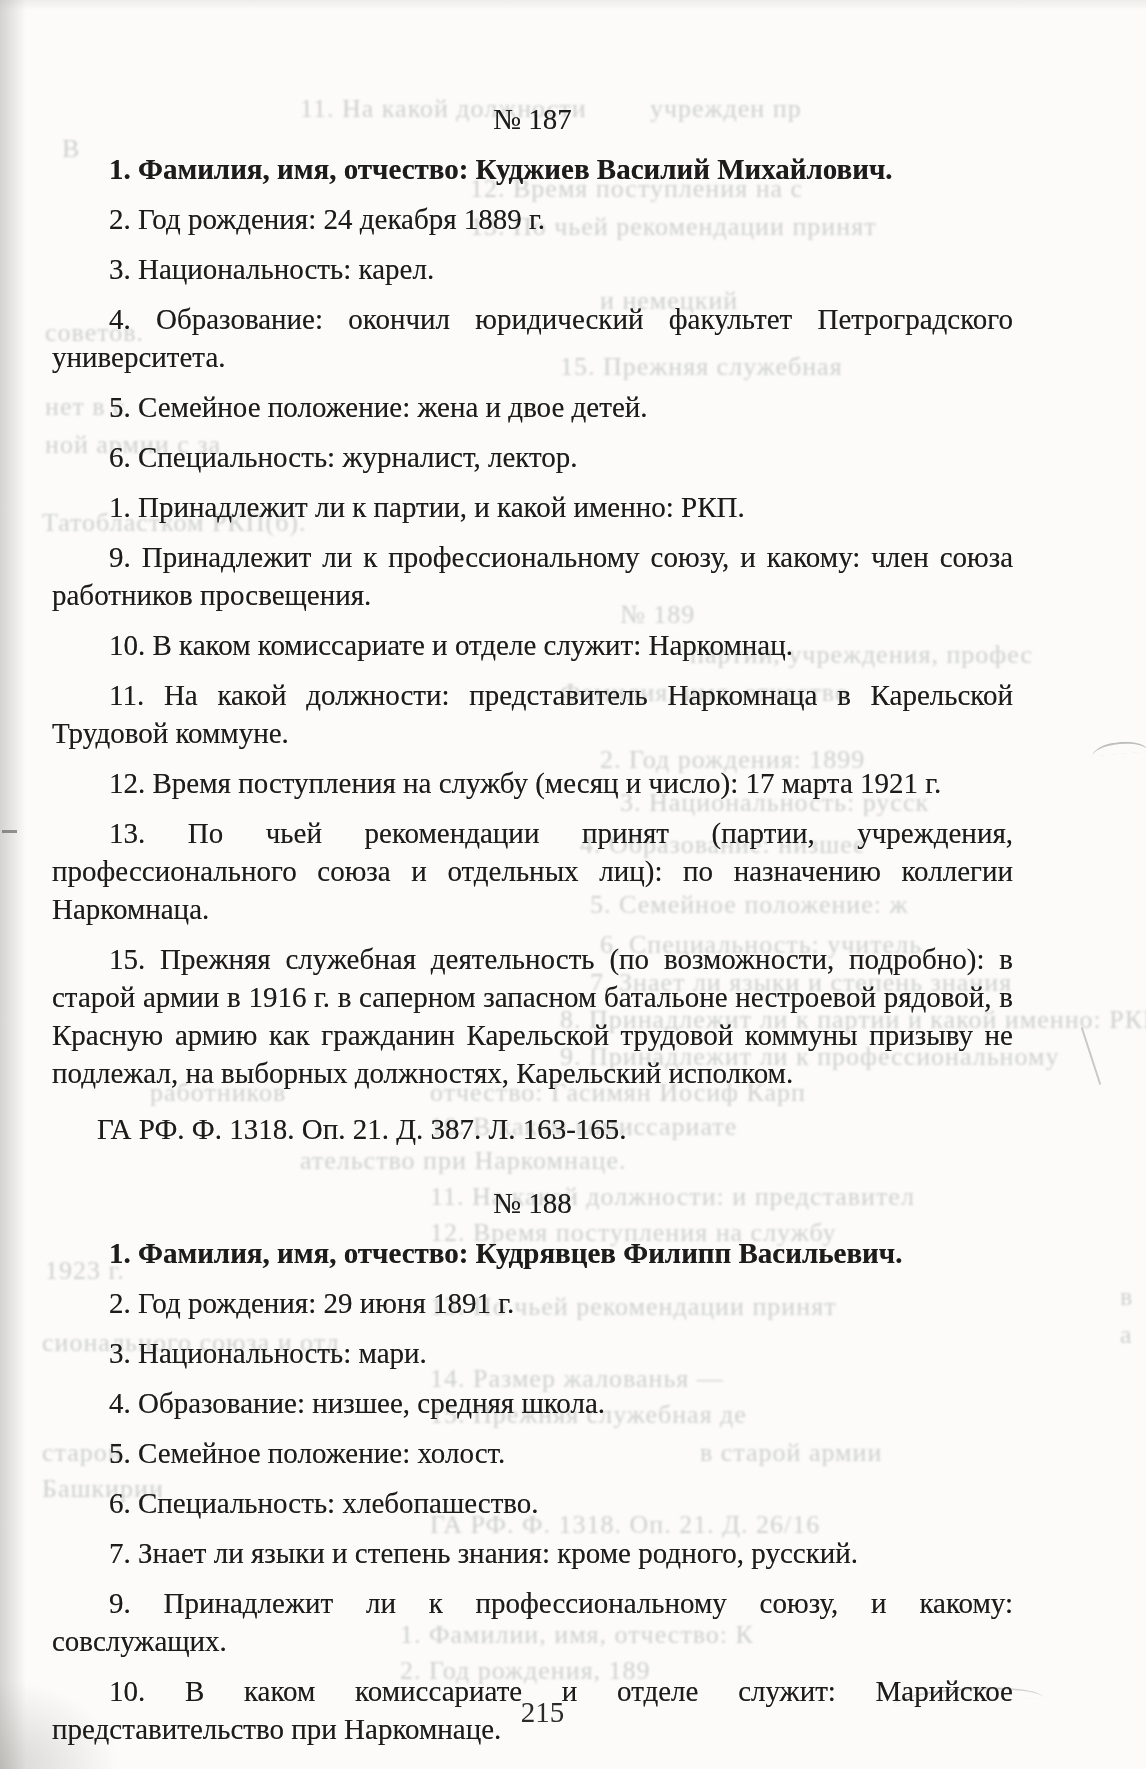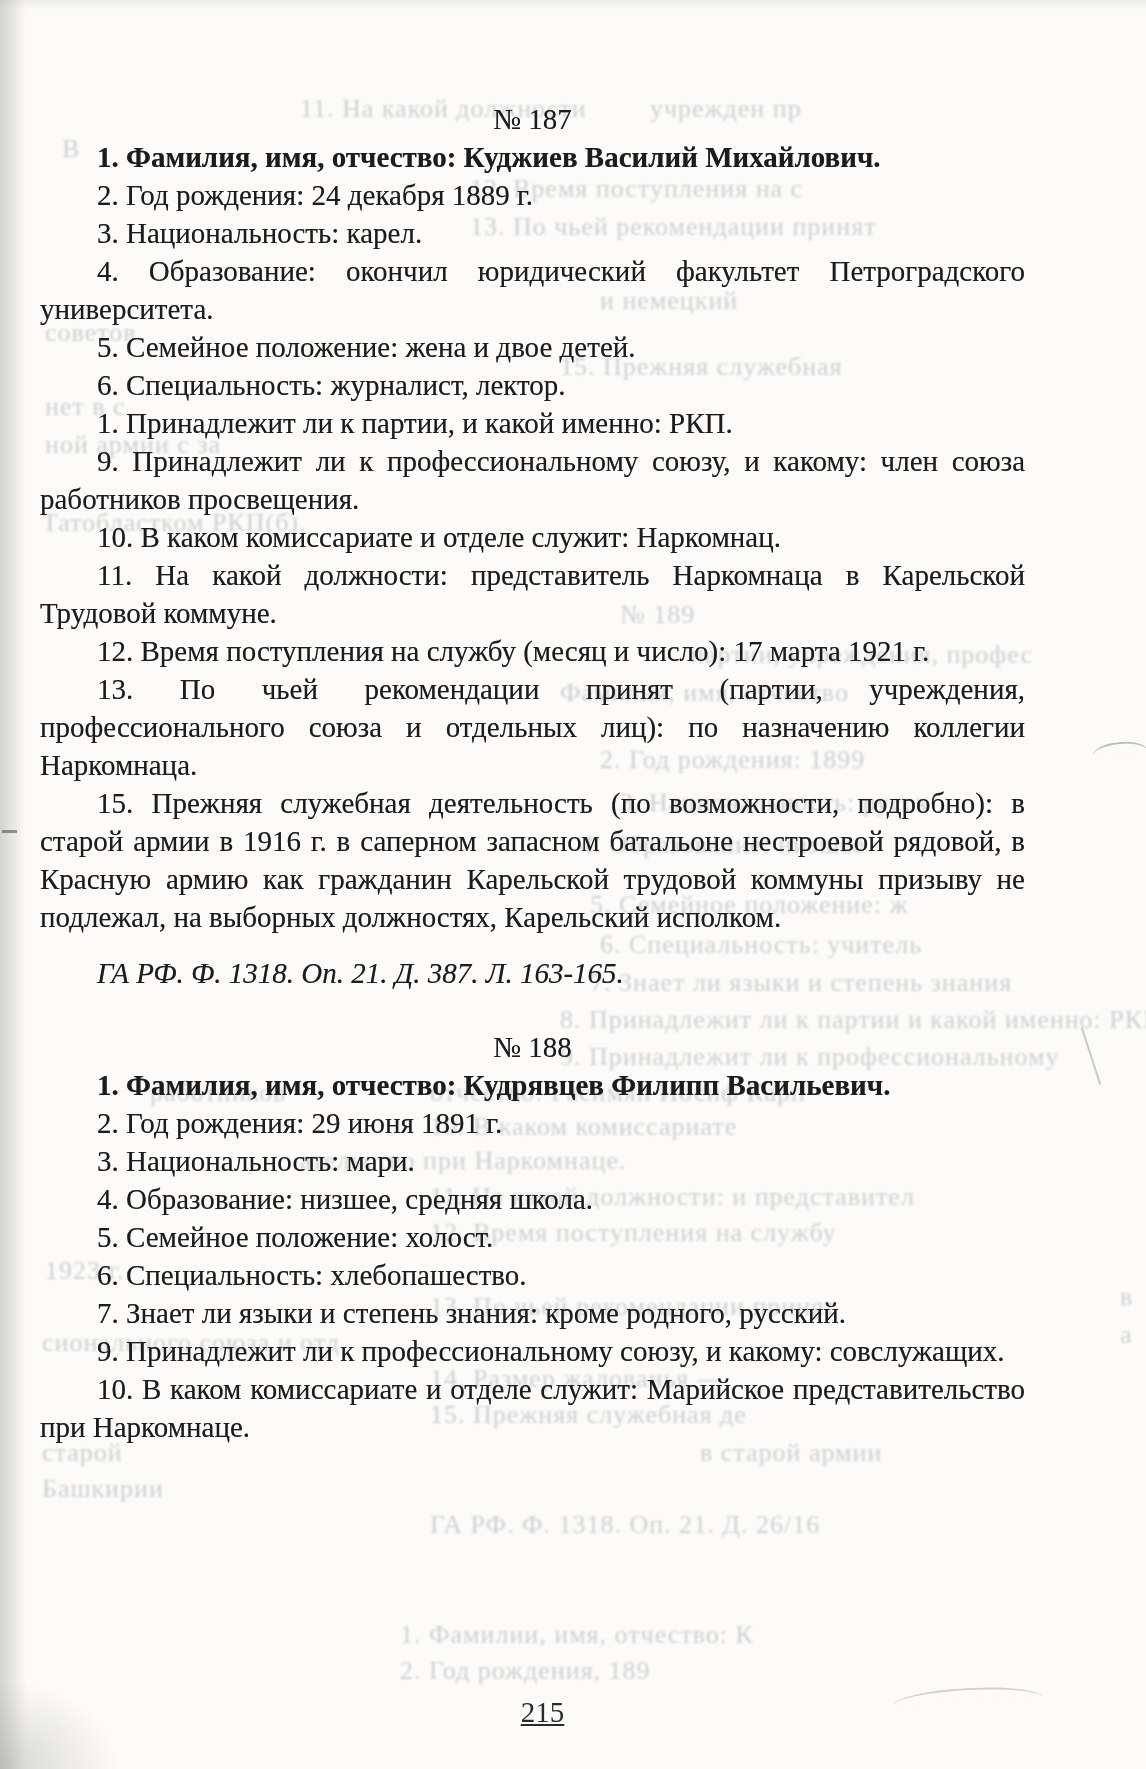--- a/index.html
+++ b/index.html
@@ -60,38 +60,36 @@
     text-shadow: 0 0 0.5px rgba(20,20,20,0.55);
   }
   .rec-heading {
     margin: 0;
     font-size: 29px;
     font-weight: normal;
     text-align: center;
     line-height: 38px;
   }
   .item {
-    margin: 0;
+    margin: 12px;
     text-indent: 57px;
   }
   .item.bold { font-weight: bold; }
   .citation {
     margin: 18px 0 0 0;
     text-indent: 57px;
-    font-style: italic;
   }
   .rec-188 .rec-heading { margin-top: 36px; }
   .page-footer {
     position: absolute;
     left: 0; top: 1696px; width: 1085px;
     text-align: center;
     z-index: 2;
     font-size: 29px;
     color: #2a2a2a;
-    text-decoration: underline;
   }
   
   .mark { position: absolute; z-index: 1; pointer-events: none; }
   .mark-curve-right {
     left: 1092px; top: 742px; width: 56px; height: 10px;
     border-top: 2px solid rgba(110,115,115,0.45);
     border-radius: 50% / 100% 100% 0 0;
     transform: rotate(-5deg);
   }
   .mark-diag-right {

